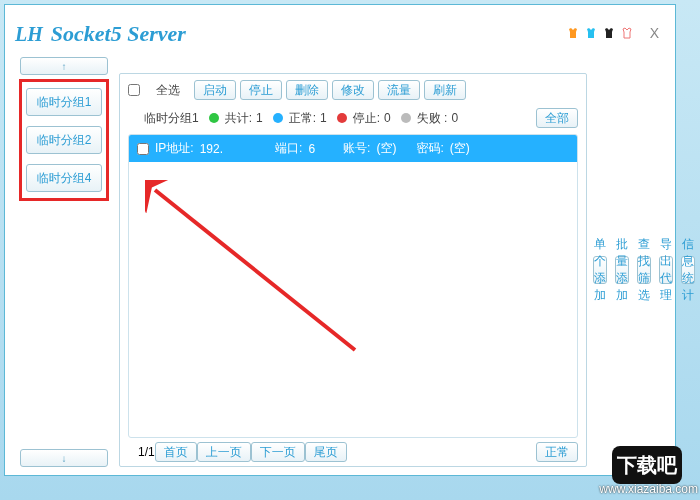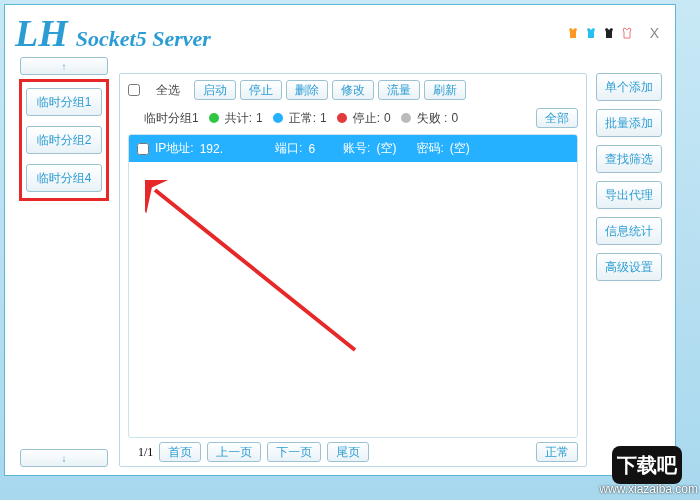--- a/index.html
+++ b/index.html
@@ -28,21 +28,21 @@
       height: 40px;
       margin-bottom: 4px;
     }
     .title {
       font-family: "Times New Roman", serif;
       font-size: 26px;
       font-weight: bold;
       font-style: italic;
       color: #2c9dd4;
     }
-    .title .lh { font-size: 38px; }
+    .title .lh { font-size: 20px; }
     .title .sub { font-size: 22px; margin-left: 8px; font-style: italic;}
     .close-x { font-size: 14px; color: #888; cursor: pointer; padding: 0 6px; }
     .shirts { display: flex; gap: 4px; margin-right: 10px; }
     .shirt { width: 14px; height: 14px; }
     .main-row {
       display: flex;
       flex: 1;
       min-height: 0;
     }
     .sidebar {
@@ -139,30 +139,29 @@
       padding: 5px 8px;
       display: flex;
       align-items: center;
       gap: 6px;
       font-size: 12px;
     }
     .row input[type=checkbox] { width: 12px; height: 12px; background: #fff; }
     .pager {
       display: flex;
       align-items: center;
-      gap: 6px;
+      gap: 0;
       margin-top: 4px;
       justify-content: flex-start;
       padding-left: 10px;
-      font-family: Liberation Serif, serif;
     }
     .rightbar {
       width: 72px;
       display: flex;
-      flex-direction: column;
+      flex-direction: row;
       gap: 8px;
       padding-top: 16px;
       align-items: center;
     }
     .right-btn {
       width: 66px;
       height: 28px;
       border: 1px solid #9cc2d2;
       border-radius: 3px;
       background: linear-gradient(#fff, #e8f2f7);

